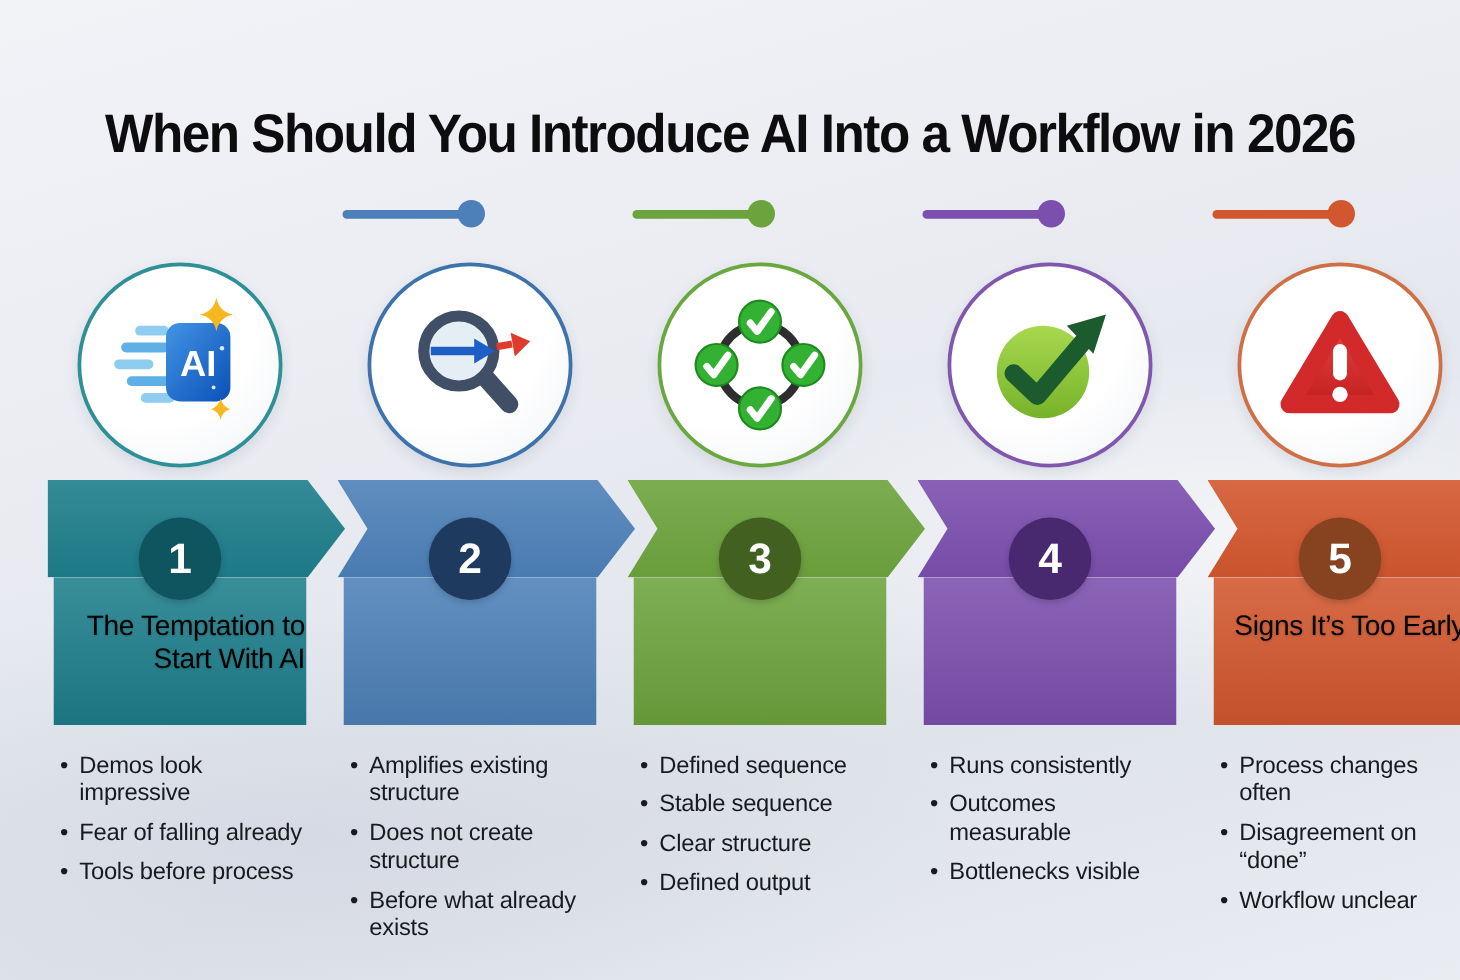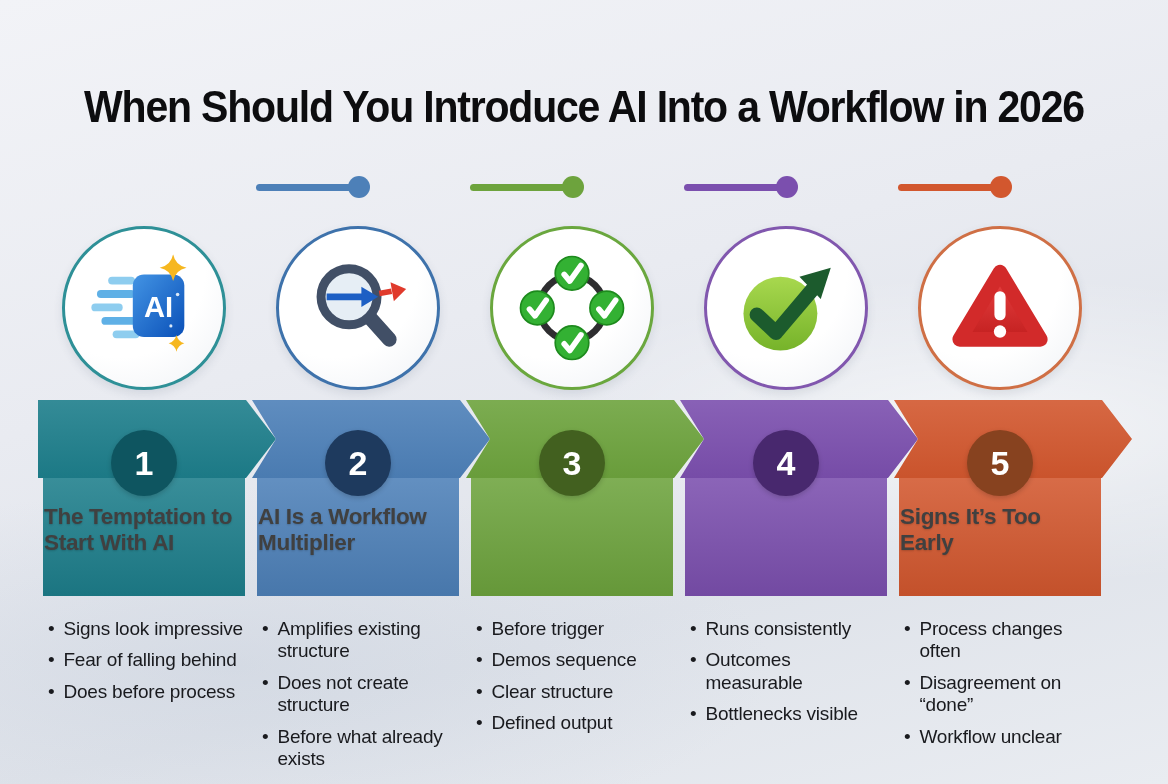--- a/index.html
+++ b/index.html
@@ -15,22 +15,22 @@
 
   .page-title{
     position:absolute; top:84px; left:0; width:100%;
     text-align:center;
     font-size:41px; font-weight:700; letter-spacing:-1.2px;
     color:#0d0d0f;
     transform:scaleY(1.06);
   }
 
   .columns{
-    position:absolute; left:38px; top:172px; width:1092px;
-    display:grid; grid-template-columns:repeat(5,212px); gap:2px;
+    position:absolute; left:38px; top:156px; width:1092px;
+    display:grid; grid-template-columns:repeat(5,212px); gap:20px;
   }
   .col{ position:relative; }
 
   
   .connector{ position:absolute; top:4px; left:4px; width:calc(50% + 8px); height:22px; }
   .connector .line{
     position:absolute; left:0; top:8px; right:13px; height:7px;
     border-radius:4px; background:var(--accent);
   }
   .connector .dot{
@@ -69,22 +69,22 @@
   .num{
     position:absolute; top:30px; left:50%; transform:translateX(-50%);
     width:66px; height:66px; border-radius:50%;
     background:var(--dark); color:#fff;
     display:flex; align-items:center; justify-content:center;
     font-size:34px; font-weight:700; z-index:2;
     box-shadow:0 2px 5px rgba(0,0,0,.18);
   }
   .col-title{
     position:absolute; top:104px; left:6px; right:6px; z-index:2;
-    text-align:left; color:#404040;
-    font-size:22.5px; font-weight:700; line-height:1.16; letter-spacing:-0.3px;
+    text-align:right; color:#000000;
+    font-size:22.5px; font-weight:400; line-height:1.16; letter-spacing:-0.3px;
     text-shadow:0 1px 2px rgba(0,0,0,.18);
   }
 
   
   .bullets{ list-style:none; margin:22px 2px 0 10px; }
   .bullets li{
     display:flex; gap:9px; align-items:flex-start;
     font-size:19px; font-weight:500; color:#191a1e;
     line-height:1.18; margin-bottom:9px; letter-spacing:-0.2px;
   }
@@ -123,29 +123,29 @@
     </div>
     <div class="banner">
       <div class="band first"></div>
       <div class="rect"></div>
       <div class="num">1</div>
       <div class="col-title">The Temptation to Start With AI</div>
     </div>
     <ul class="bullets">
       <li>
           <span class="b">•</span>
-          <span>Signs look impressive</span>
-        </li>
-      <li>
-          <span class="b">•</span>
-          <span>Fear of falling behind</span>
-        </li>
-      <li>
-          <span class="b">•</span>
-          <span>Does before process</span>
+          <span>Demos look impressive</span>
+        </li>
+      <li>
+          <span class="b">•</span>
+          <span>Fear of falling already</span>
+        </li>
+      <li>
+          <span class="b">•</span>
+          <span>Tools before process</span>
         </li>
 
     </ul>
   </div>
 
   <div class="col" style="--accent: #4d80b8; --dark: #1e3a5e; --border: #3e72ab;">
     <div class="connector">
       <div class="line"></div>
       <div class="dot"></div>
     </div>
@@ -156,21 +156,20 @@
         <line x1="22" y1="40" x2="54" y2="40" stroke="#1d5fc4" stroke-width="6"></line>
         <polygon points="53,31 68,40 53,49" fill="#1d5fc4"></polygon>
         <line x1="69" y1="37" x2="80" y2="35" stroke="#e03a2c" stroke-width="5"></line>
         <polygon points="79,27 93,33 82,44" fill="#e03a2c"></polygon>
       </svg>
     </div>
     <div class="banner">
       <div class="band notched"></div>
       <div class="rect"></div>
       <div class="num">2</div>
-      <div class="col-title">AI Is a Workflow Multiplier</div>
     </div>
     <ul class="bullets">
       <li>
           <span class="b">•</span>
           <span>Amplifies existing structure</span>
         </li>
       <li>
           <span class="b">•</span>
           <span>Does not create structure</span>
         </li>
@@ -209,25 +208,25 @@
       </svg>
     </div>
     <div class="banner">
       <div class="band notched"></div>
       <div class="rect"></div>
       <div class="num">3</div>
     </div>
     <ul class="bullets">
       <li>
           <span class="b">•</span>
-          <span>Before trigger</span>
-        </li>
-      <li>
-          <span class="b">•</span>
-          <span>Demos sequence</span>
+          <span>Defined sequence</span>
+        </li>
+      <li>
+          <span class="b">•</span>
+          <span>Stable sequence</span>
         </li>
       <li>
           <span class="b">•</span>
           <span>Clear structure</span>
         </li>
       <li>
           <span class="b">•</span>
           <span>Defined output</span>
         </li>
     </ul>

